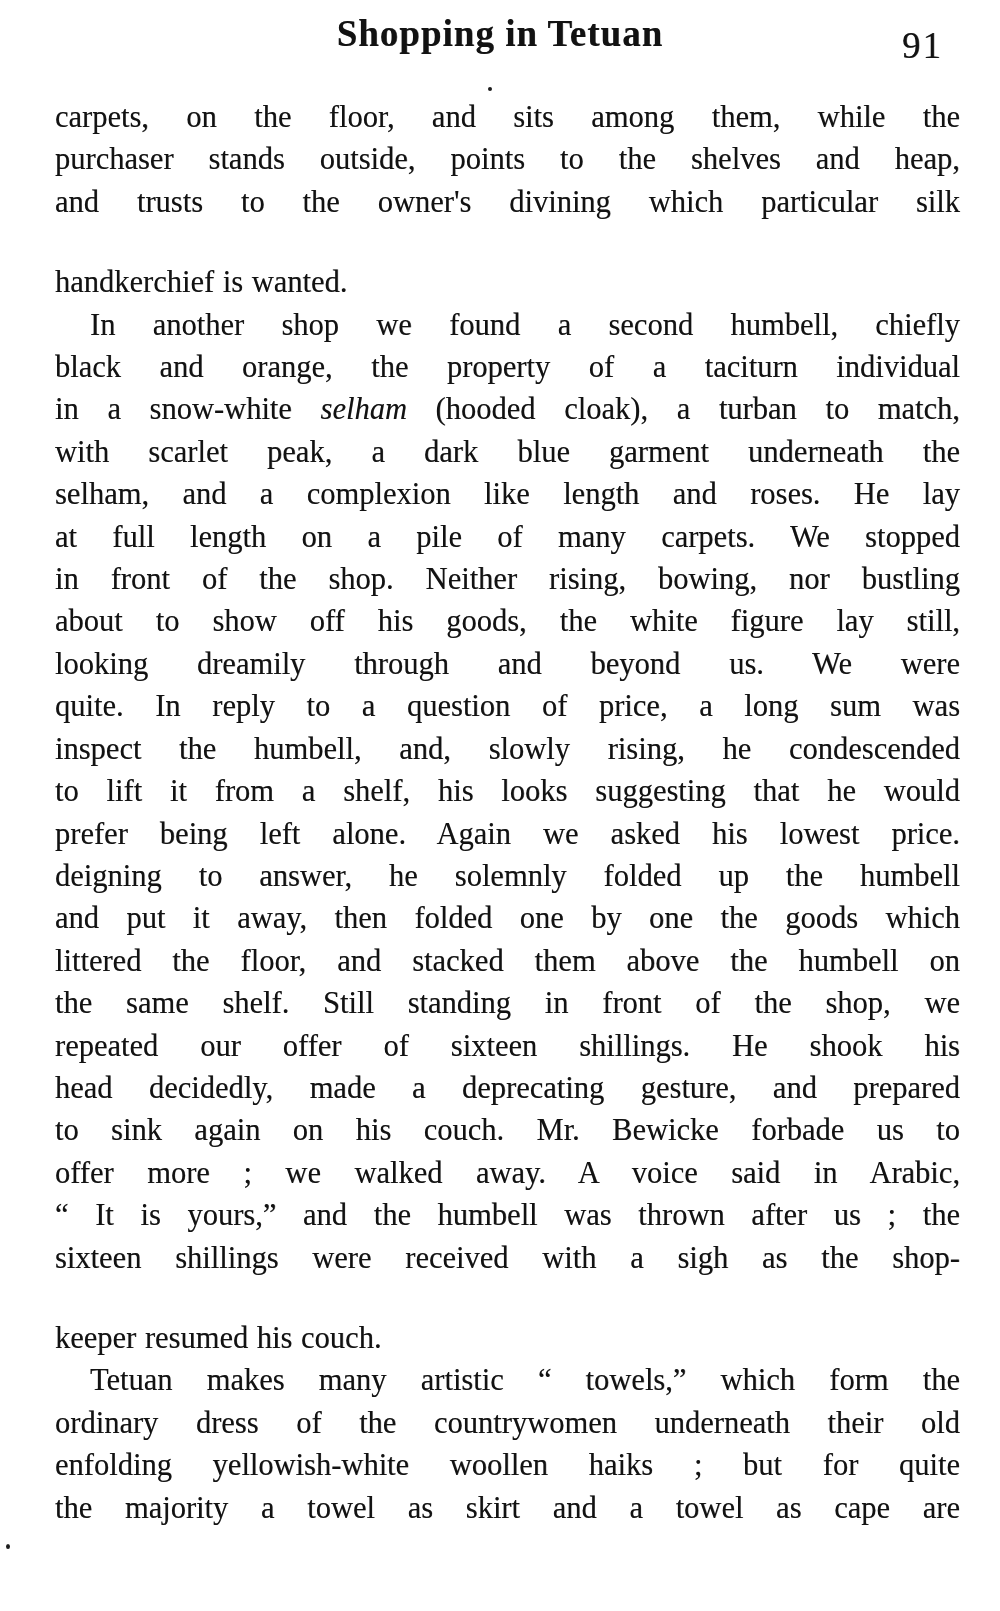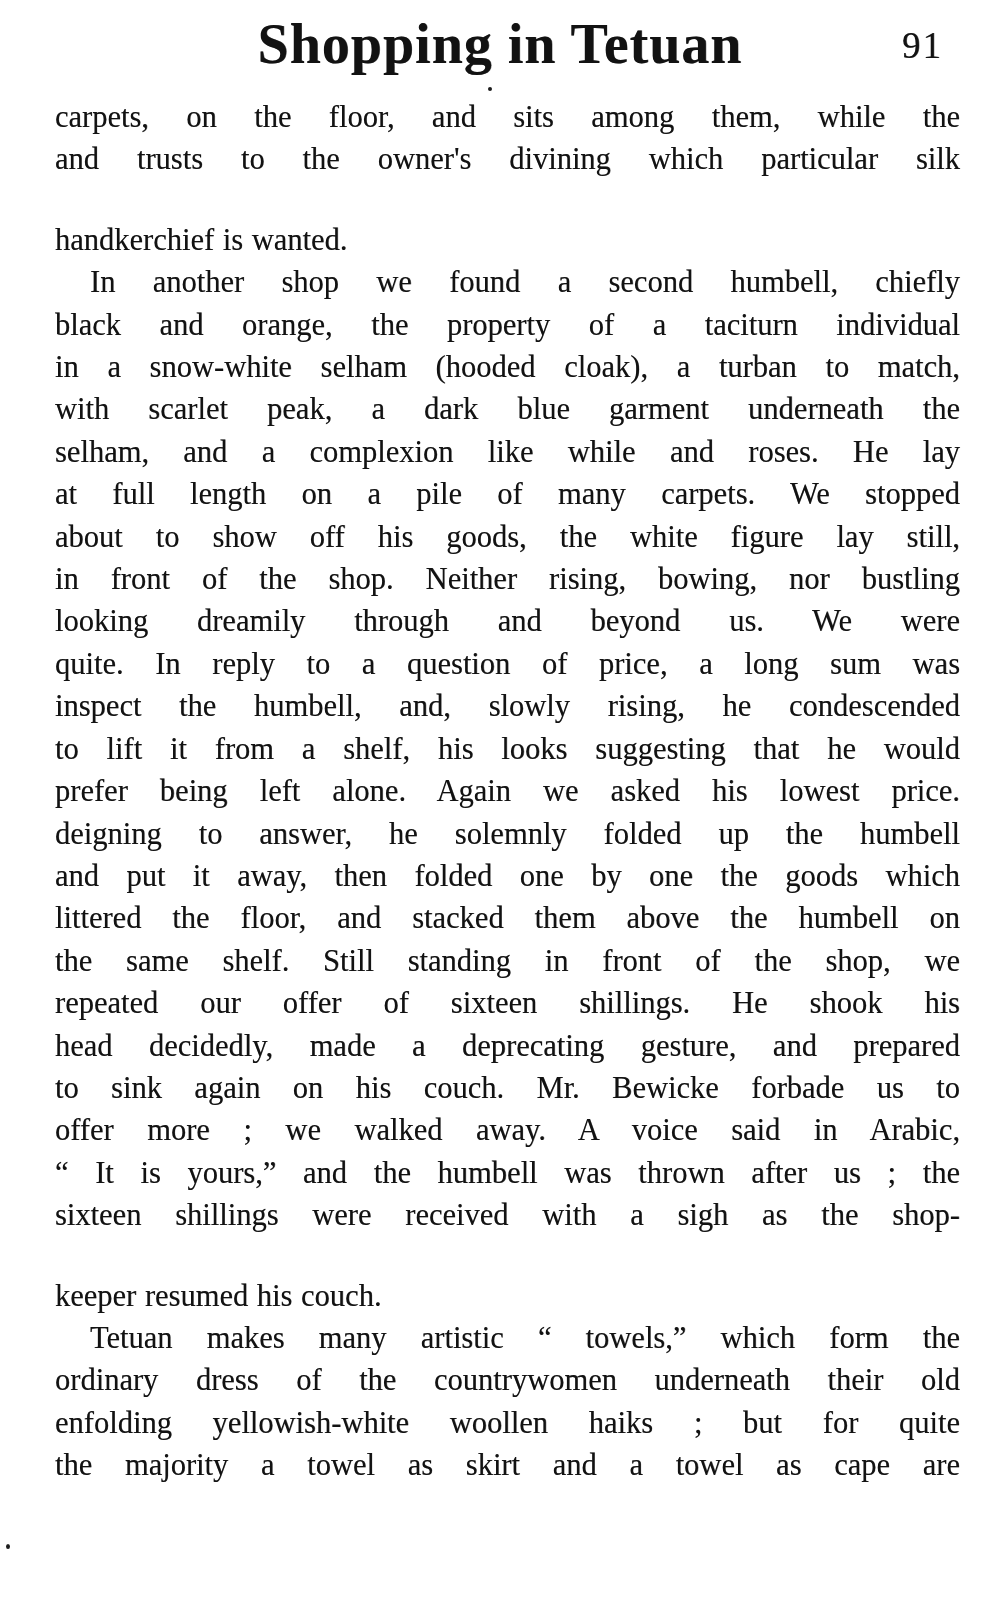--- a/index.html
+++ b/index.html
@@ -12,21 +12,21 @@
     font-family: "Liberation Serif", "DejaVu Serif", serif;
     overflow: hidden;
   }
   .running-title {
     position: absolute;
     top: 12px;
     left: 0;
     width: 100%;
     margin: 0;
     text-align: center;
-    font-size: 56px;
+    font-size: 37px;
     font-weight: 700;
     letter-spacing: 1px;
     text-shadow: 0.4px 0.4px 0 rgba(18,18,18,0.55);
   }
   .page-number {
     position: absolute;
     top: 24px;
     right: 57px;
     font-size: 37px;
     letter-spacing: 2px;
@@ -46,21 +46,21 @@
     font-size: 30.5px;
     line-height: 42.4px;
     text-align: justify;
     text-align-last: justify;
     text-justify: inter-word;
     word-spacing: 1px;
     white-space: normal;
   }
   .line.end { text-align-last: left; margin-top: 38px; }
   .line.indent { padding-left: 35px; }
-  .it { }
+  .it { font-style: italic; }
   .artifact {
     position: absolute;
     background: #1c1c1c;
     border-radius: 50%;
   }
   .dot-title { left: 488px; top: 87px; width: 4px; height: 4px; }
   .dot-bottom { left: 6px; top: 1544px; width: 4px; height: 5px; }
 </style>
 </head>
 <body>
@@ -70,33 +70,34 @@
   <h1 class="running-title">Shopping in Tetuan</h1>
   <span class="page-number">91</span>
 
   <div class="artifact dot-title"></div>
   <div class="artifact dot-bottom"></div>
 
   <main class="body-text">
 
     <div class="para">
       <p class="line">carpets, on the floor, and sits among them, while the</p>
+      <p class="line">purchaser stands outside, points to the shelves and heap,</p>
       <p class="line">and trusts to the owner's divining which particular silk</p>
       <p class="line end">handkerchief is wanted.</p>
     </div>
 
     <div class="para">
       <p class="line indent">In another shop we found a second humbell, chiefly</p>
       <p class="line">black and orange, the property of a taciturn individual</p>
       <p class="line"><span>in a snow-white </span><span class="it">selham</span><span> (hooded cloak), a turban to match,</span></p>
       <p class="line">with scarlet peak, a dark blue garment underneath the</p>
-      <p class="line">selham, and a complexion like while and roses. He lay</p>
+      <p class="line">selham, and a complexion like length and roses. He lay</p>
       <p class="line">at full length on a pile of many carpets. We stopped</p>
+      <p class="line">in front of the shop. Neither rising, bowing, nor bustling</p>
       <p class="line">about to show off his goods, the white figure lay still,</p>
-      <p class="line">in front of the shop. Neither rising, bowing, nor bustling</p>
       <p class="line">looking dreamily through and beyond us. We were</p>
       <p class="line">quite. In reply to a question of price, a long sum was</p>
       <p class="line">inspect the humbell, and, slowly rising, he condescended</p>
       <p class="line">to lift it from a shelf, his looks suggesting that he would</p>
       <p class="line">prefer being left alone. Again we asked his lowest price.</p>
       <p class="line">deigning to answer, he solemnly folded up the humbell</p>
       <p class="line">and put it away, then folded one by one the goods which</p>
       <p class="line">littered the floor, and stacked them above the humbell on</p>
       <p class="line">the same shelf. Still standing in front of the shop, we</p>
       <p class="line">repeated our offer of sixteen shillings. He shook his</p>

